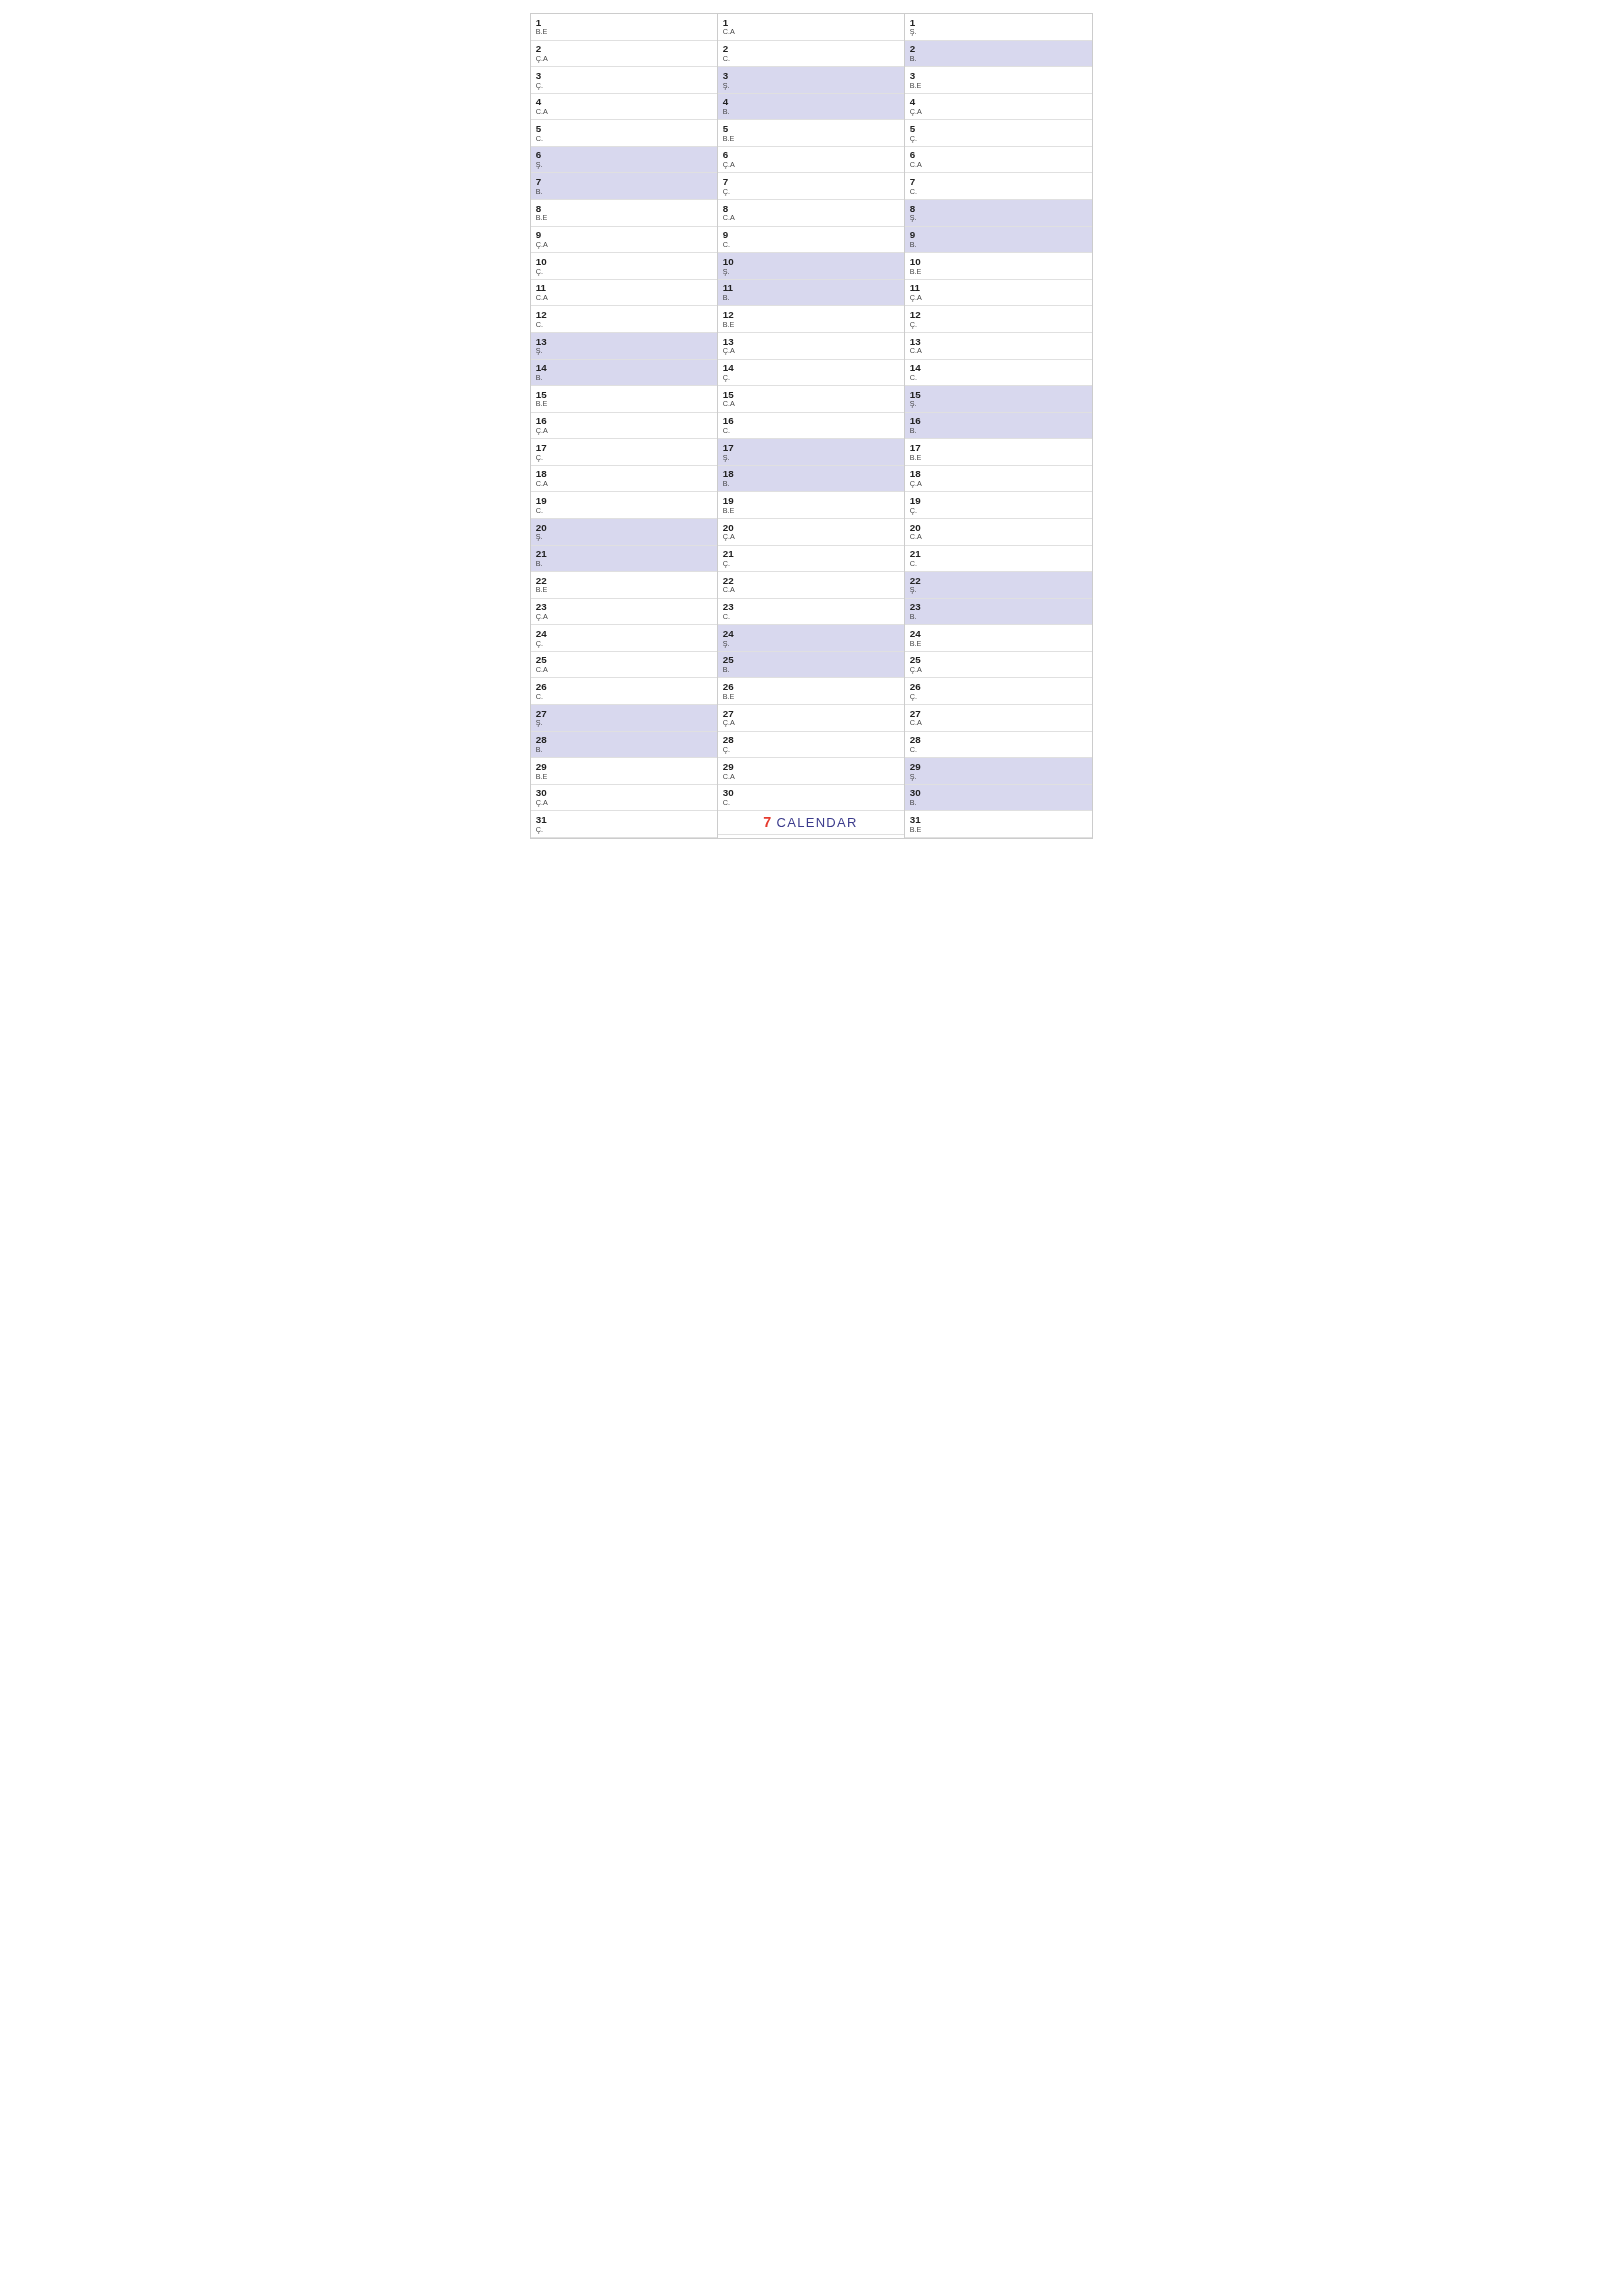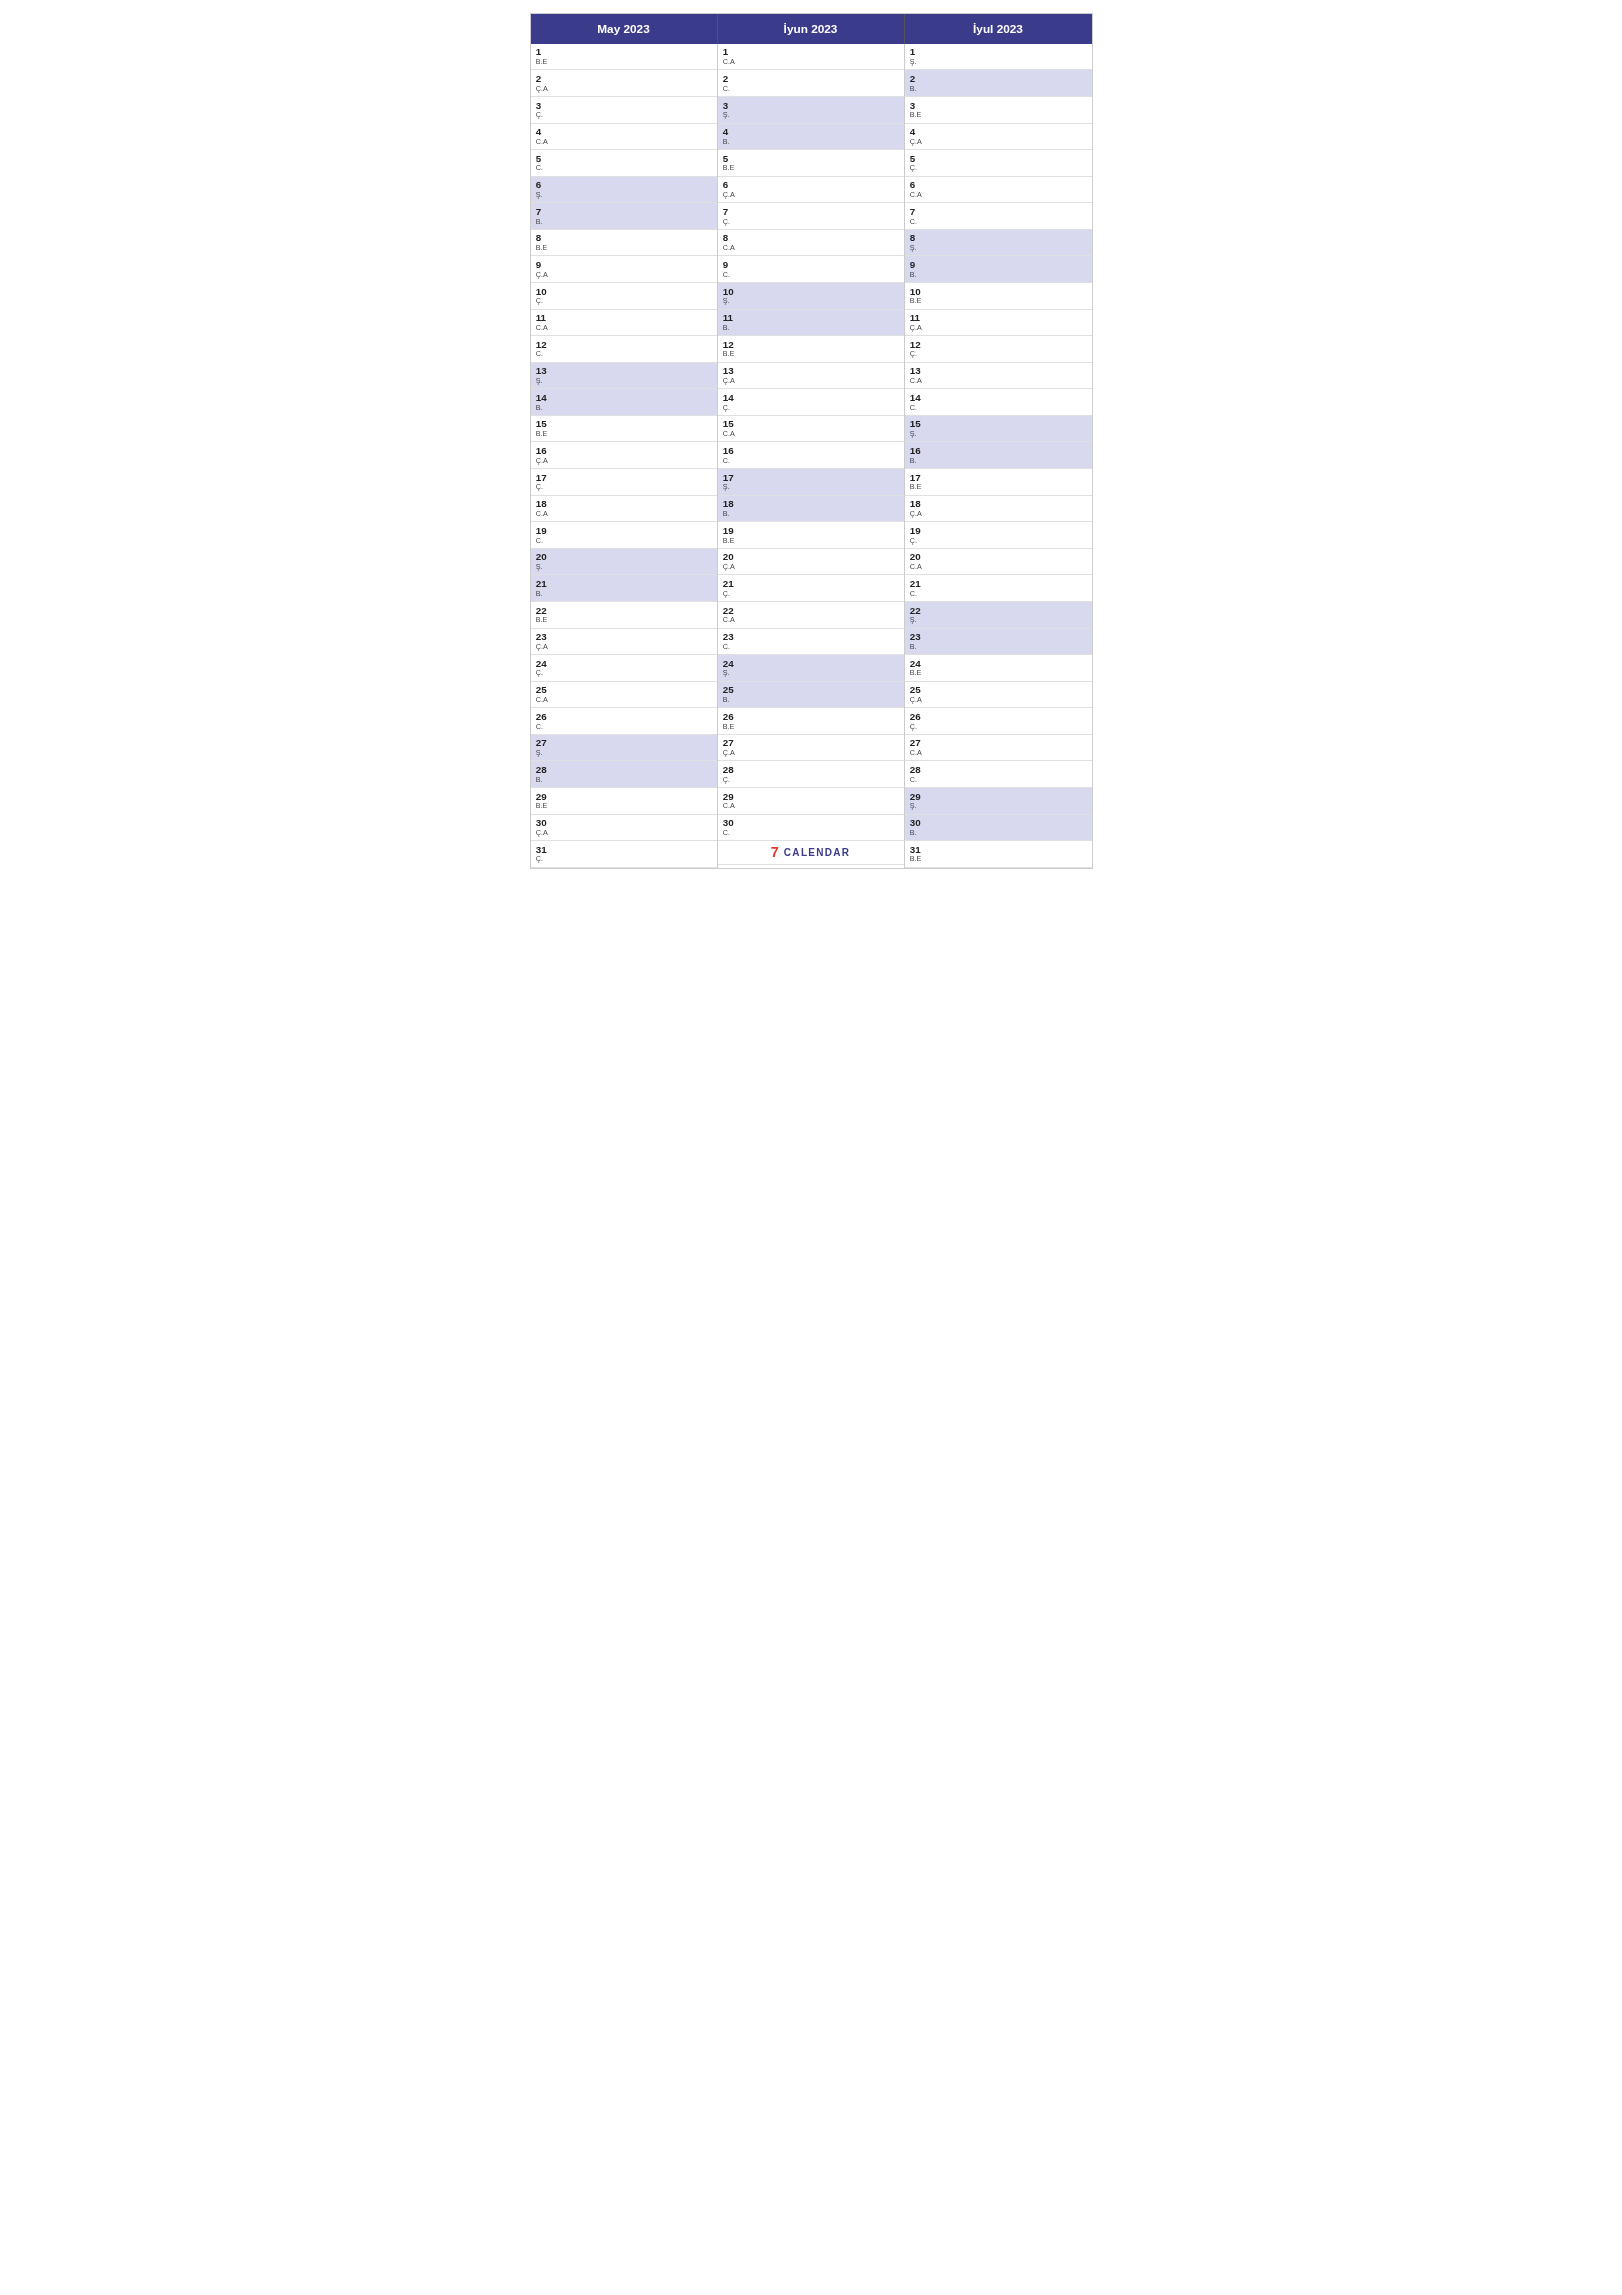--- a/index.html
+++ b/index.html
@@ -58,31 +58,20 @@
     .day-abbr {
       font-size: 7.2px;
       color: #444;
       line-height: 1.2;
     }
   </style>
 </head>
 <body>
 
 <div class="calendar-container">
-  <div class="header-row">
-    <div class="month-header">
-      <span>May 2023</span>
-    </div>
-    <div class="month-header">
-      <span>İyun 2023</span>
-    </div>
-    <div class="month-header">
-      <span>İyul 2023</span>
-    </div>
-  </div>
   <div class="days-grid" id="days-grid">
 
   <div class="day-col">
         <div class="day-cell">
           <div class="day-number">1</div>
           <div class="day-abbr">B.E</div>
         </div>
         <div class="day-cell">
           <div class="day-number">2</div>
           <div class="day-abbr">Ç.A</div>
@@ -320,21 +309,21 @@
         <div class="day-cell">
           <div class="day-number">29</div>
           <div class="day-abbr">C.A</div>
         </div>
         <div class="day-cell">
           <div class="day-number">30</div>
           <div class="day-abbr">C.</div>
         </div>
         <div class="day-cell" style="justify-content: center; align-items: center; flex-direction: row; gap: 5.2px;">
           <span style="font-size: 14.4px; font-weight: bold; color: rgb(230, 58, 46); line-height: 1;">7</span>
-          <span style="font-size: 10px; font-weight: bold; color: rgb(59, 59, 140); letter-spacing: 1.3px;">CALENDAR</span>
+          <span style="font-size: 13px; font-weight: normal; color: rgb(59, 59, 140); letter-spacing: 1.3px;">CALENDAR</span>
         </div>
       </div>
       <div class="day-col">
         <div class="day-cell">
           <div class="day-number">1</div>
           <div class="day-abbr">Ş.</div>
         </div>
         <div class="day-cell highlight">
           <div class="day-number">2</div>
           <div class="day-abbr">B.</div>

